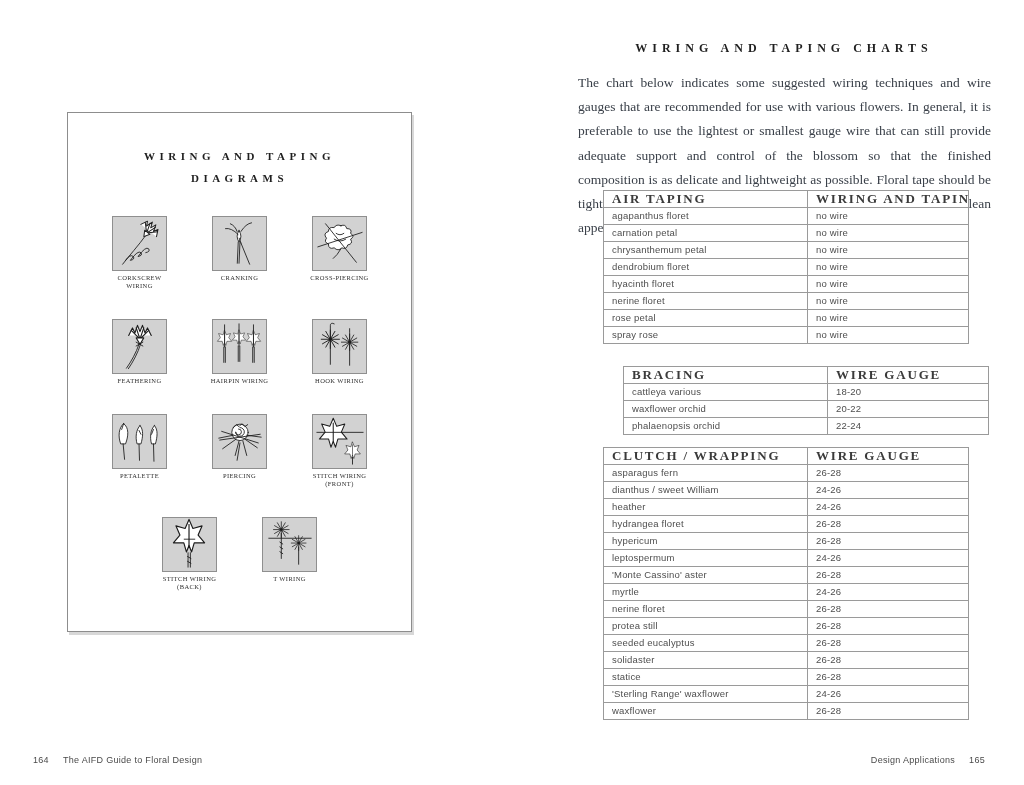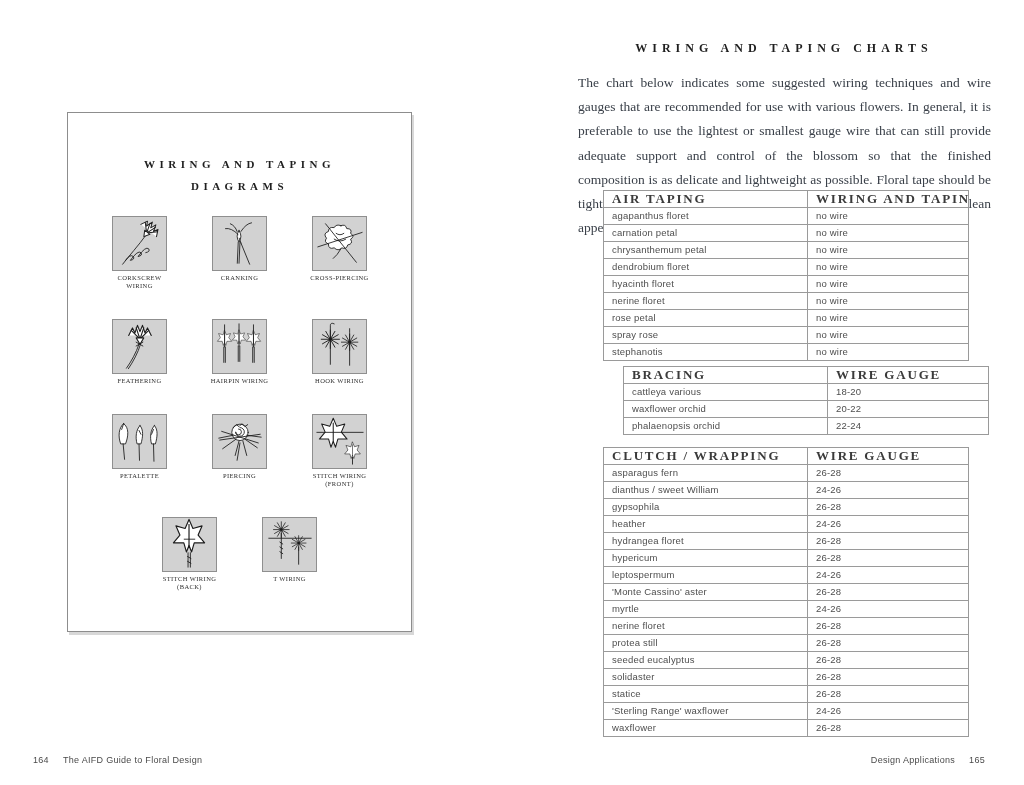--- a/index.html
+++ b/index.html
@@ -7,21 +7,21 @@
     width:1024px;height:785px;position:relative;background:#ffffff;
     font-family:"Liberation Serif",serif;overflow:hidden;
   }
   
   .diagram-box{
     position:absolute;left:67px;top:112px;width:343px;height:518px;
     border:1px solid #8d8d8d;background:#fff;
     box-shadow:2px 3px 0 #d8d8d8;
   }
   .box-title{
-    margin-top:40px;text-align:center;color:#1f1f1f;
+    margin-top:32px;text-align:center;color:#1f1f1f;
     font-weight:bold;font-size:11px;letter-spacing:4.5px;line-height:22px;
   }
   .tile-rows{position:absolute;top:103px;left:0;right:0;display:flex;flex-direction:column;align-items:center;}
   .tile-row{display:flex;justify-content:center;gap:30px;margin-bottom:29px;}
   .tile{display:flex;flex-direction:column;align-items:center;width:70px;}
   .tile-img{width:55px;height:55px;background:#d2d2d2;border:1px solid #8f8f8f;box-sizing:border-box;display:block;}
   .tile-label{
     margin-top:3px;width:66px;text-align:center;color:#2e2e2e;
     font-size:6.5px;line-height:8px;letter-spacing:0.4px;
   }
@@ -320,24 +320,20 @@
           <td>no wire</td>
         </tr>
         <tr>
           <td>rose petal</td>
           <td>no wire</td>
         </tr>
         <tr>
           <td>spray rose</td>
           <td>no wire</td>
         </tr>
-        <tr>
-          <td>stephanotis</td>
-          <td>no wire</td>
-        </tr>
       </tbody>
   </table>
 
   <table class="data-table" id="table-bracing">
     <colgroup>
         <col class="c1">
         <col class="c2">
       </colgroup>
     <thead>
       <tr>
@@ -375,24 +371,20 @@
     <tbody>
         <tr>
           <td>asparagus fern</td>
           <td>26-28</td>
         </tr>
         <tr>
           <td>dianthus / sweet William</td>
           <td>24-26</td>
         </tr>
         <tr>
-          <td>gypsophila</td>
-          <td>26-28</td>
-        </tr>
-        <tr>
           <td>heather</td>
           <td>24-26</td>
         </tr>
         <tr>
           <td>hydrangea floret</td>
           <td>26-28</td>
         </tr>
         <tr>
           <td>hypericum</td>
           <td>26-28</td>

